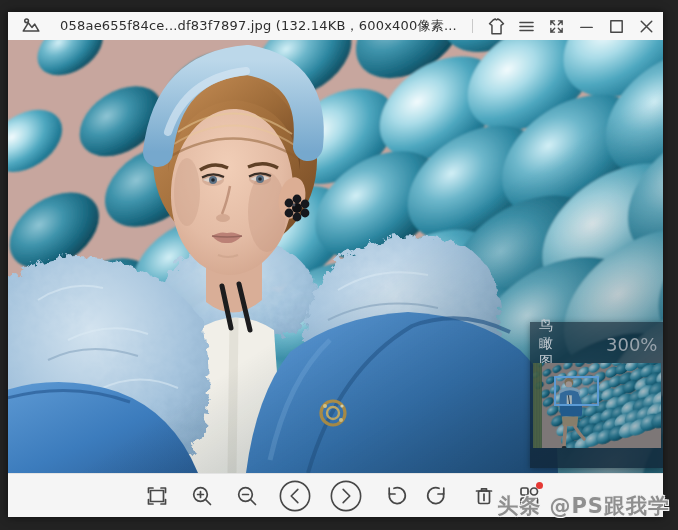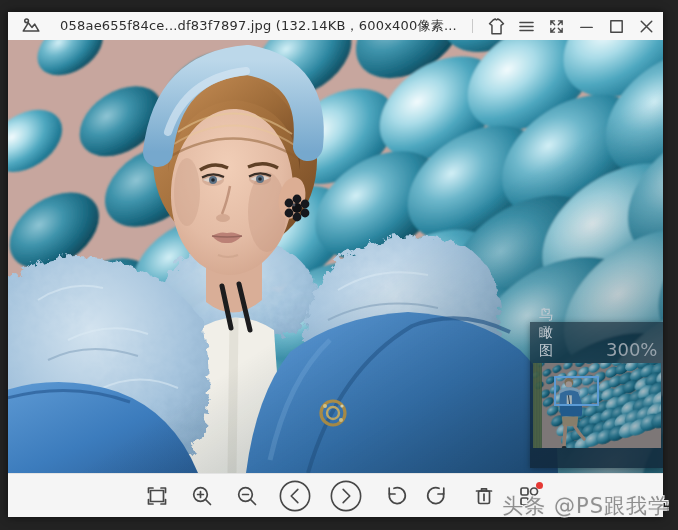--- a/index.html
+++ b/index.html
@@ -32,21 +32,21 @@
   .tb-btn svg{display:block;}
   
   .viewer{position:relative;flex:0 0 433px;height:433px;overflow:hidden;background:#9ab9c2;}
   .viewer > svg.photo{position:absolute;left:0;top:0;width:655px;height:433px;}
   
   .overview{
     position:absolute;left:522px;top:282px;width:133px;height:146px;
     background:rgba(13,29,44,.62);box-shadow:0 1px 6px rgba(0,0,0,.35);
   }
   .ov-header{
-    height:38px;display:flex;align-items:flex-end;padding:6px 8px 0 9px;box-sizing:border-box;gap:46px;
+    height:38px;display:flex;align-items:center;padding:6px 8px 0 9px;box-sizing:border-box;gap:46px;
   }
   .ov-title{font-size:14px;color:#c2cad1;}
   .ov-zoom{font-size:18px;color:#98a3ac;margin-left:7px;flex:1 1 auto;}
   .ov-close{
     color:#b9c2ca;font-size:15px;line-height:1;cursor:pointer;background:none;border:none;
     padding:0 1px;font-family:inherit;
   }
   .ov-thumb{
     position:absolute;left:3px;top:41px;width:128px;height:85px;overflow:hidden;cursor:pointer;
   }
@@ -71,21 +71,21 @@
     display:flex;align-items:center;justify-content:center;cursor:pointer;position:relative;
   }
   .tool-btn svg{display:block;}
   .badge-dot{
     position:absolute;right:1px;top:4px;width:7px;height:7px;border-radius:50%;
     background:#e53935;
   }
   
   .watermark{
     position:absolute;right:-7px;bottom:-3px;z-index:20;
-    font-size:21px;font-weight:400;letter-spacing:1px;color:#8f8f8f;
+    font-size:21px;font-weight:700;letter-spacing:1px;color:#8f8f8f;
     text-shadow:-1px -1px 0 #f2f2f2,1px -1px 0 #f2f2f2,-1px 1px 0 #f2f2f2,1px 1px 0 #f2f2f2;
     pointer-events:none;white-space:nowrap;
   }
   .icon-stroke{stroke:#474747;stroke-width:1.7;fill:none;stroke-linecap:round;stroke-linejoin:round;}
 </style>
 </head>
 <body>
 
 <div class="window">
 

